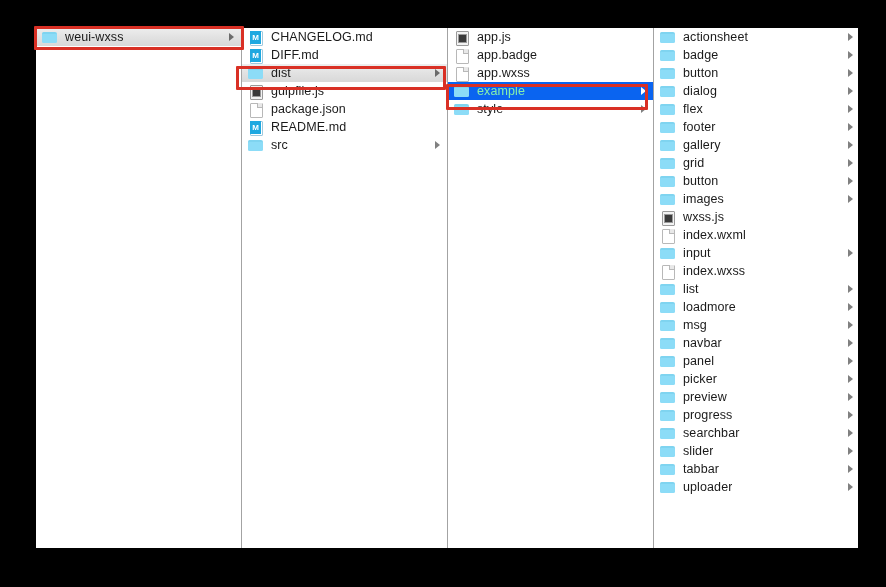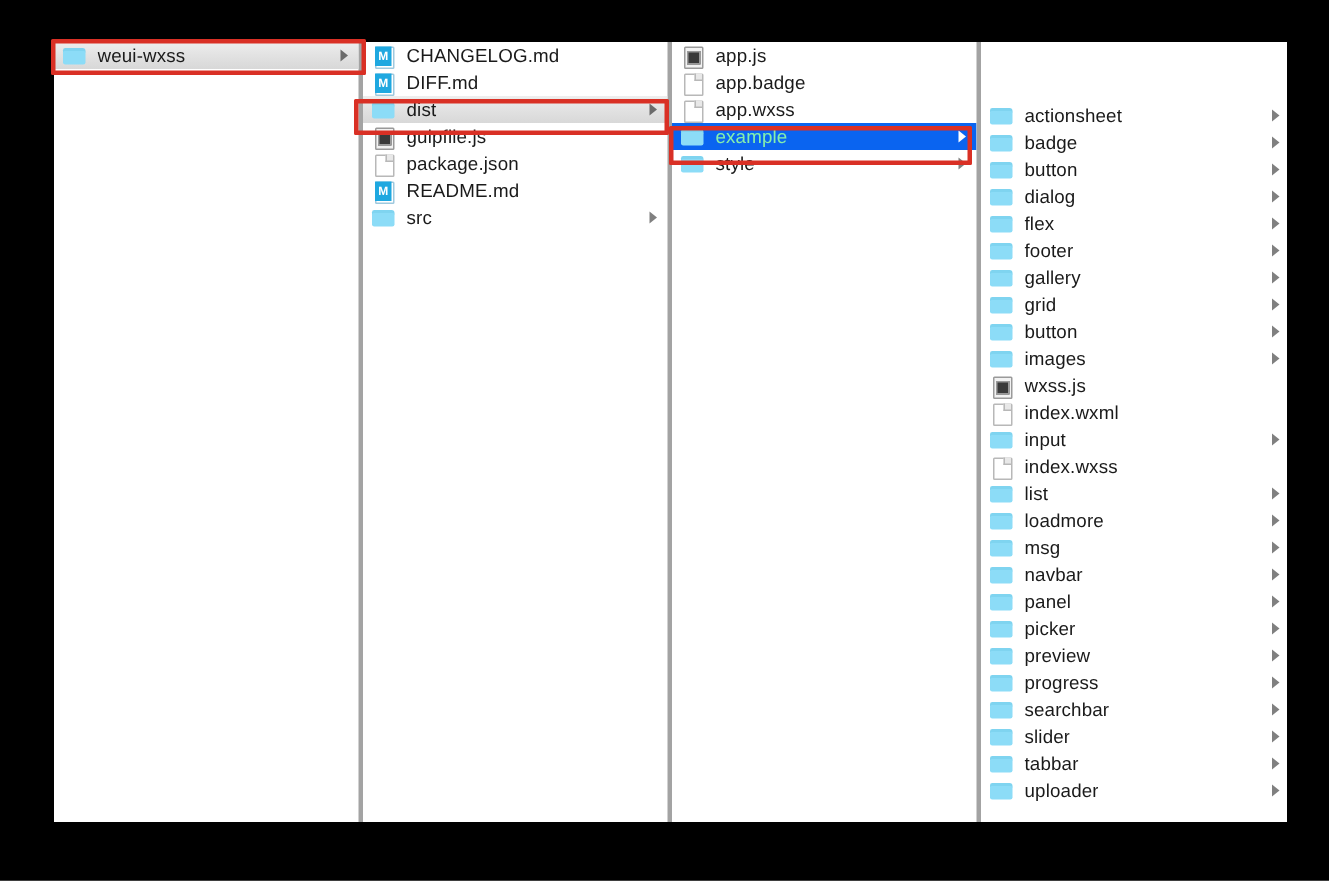--- a/index.html
+++ b/index.html
@@ -15,25 +15,25 @@
     width: 822px; height: 520px;
     background: #ffffff;
     display: flex;
     overflow: hidden;
   }
   .column {
     position: relative;
     width: 206px;
     height: 100%;
     background: #ffffff;
-    border-right: 3px solid #a3a3a3;
+    border-right: 1px solid #a3a3a3;
     flex: 0 0 206px;
     overflow: hidden;
   }
-  .column:last-child { border-right: none; margin-top: 40px; }
+  .column:last-child { border-right: none; }
 
   .row {
     position: relative;
     height: 18px;
     display: flex;
     align-items: center;
     padding-left: 6px;
     padding-right: 4px;
     white-space: nowrap;
   }

